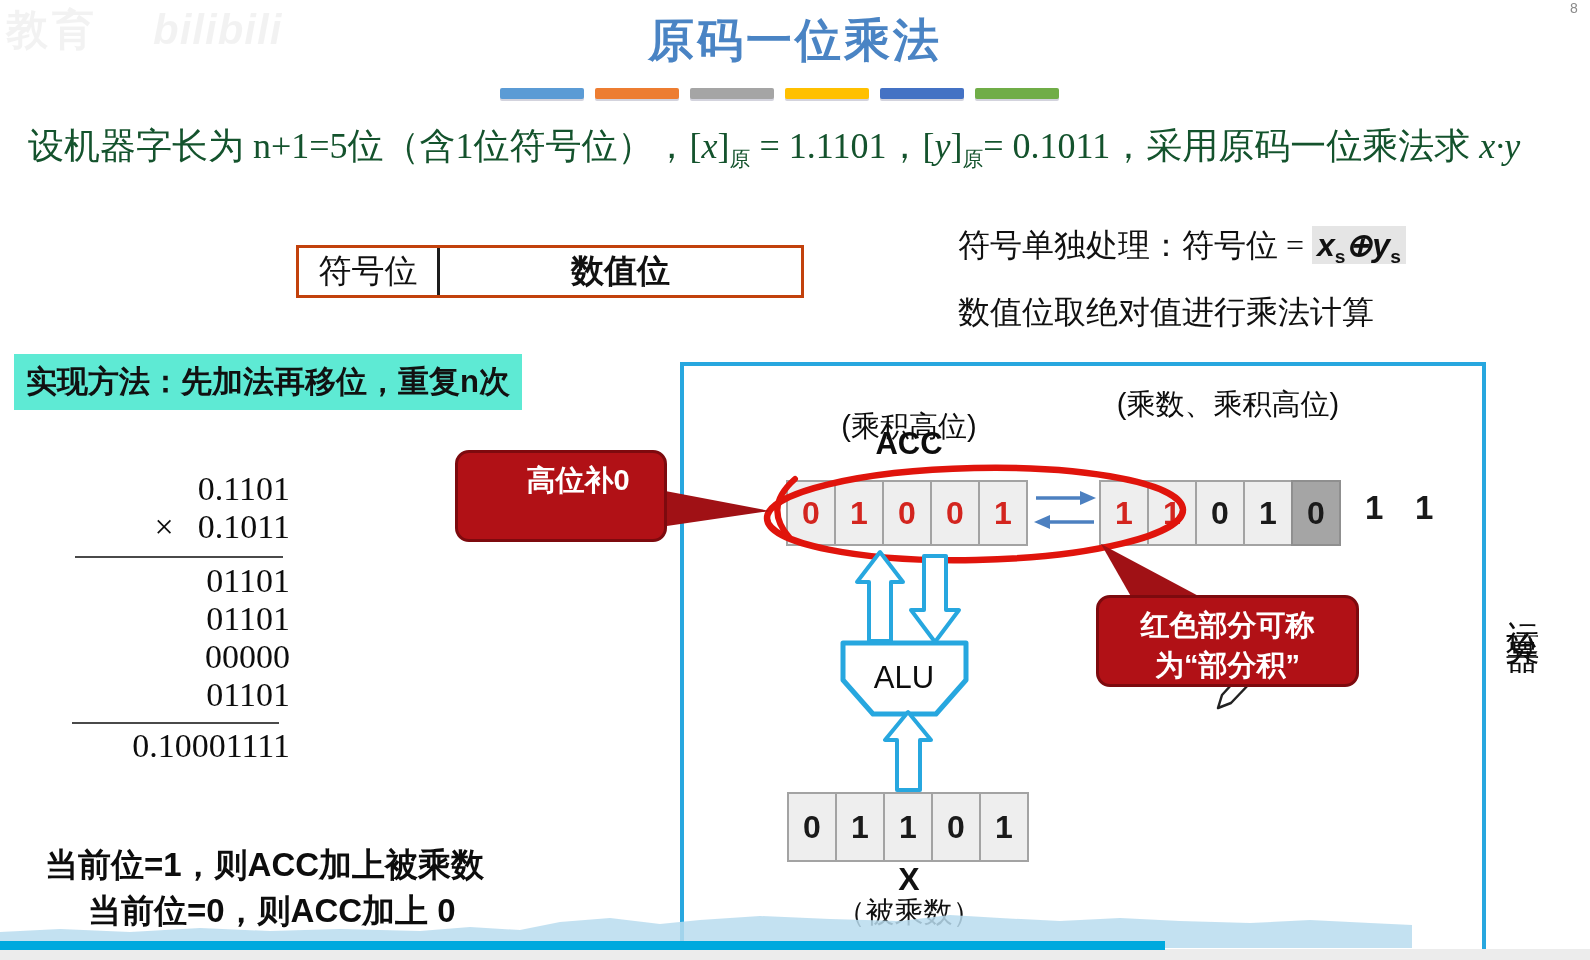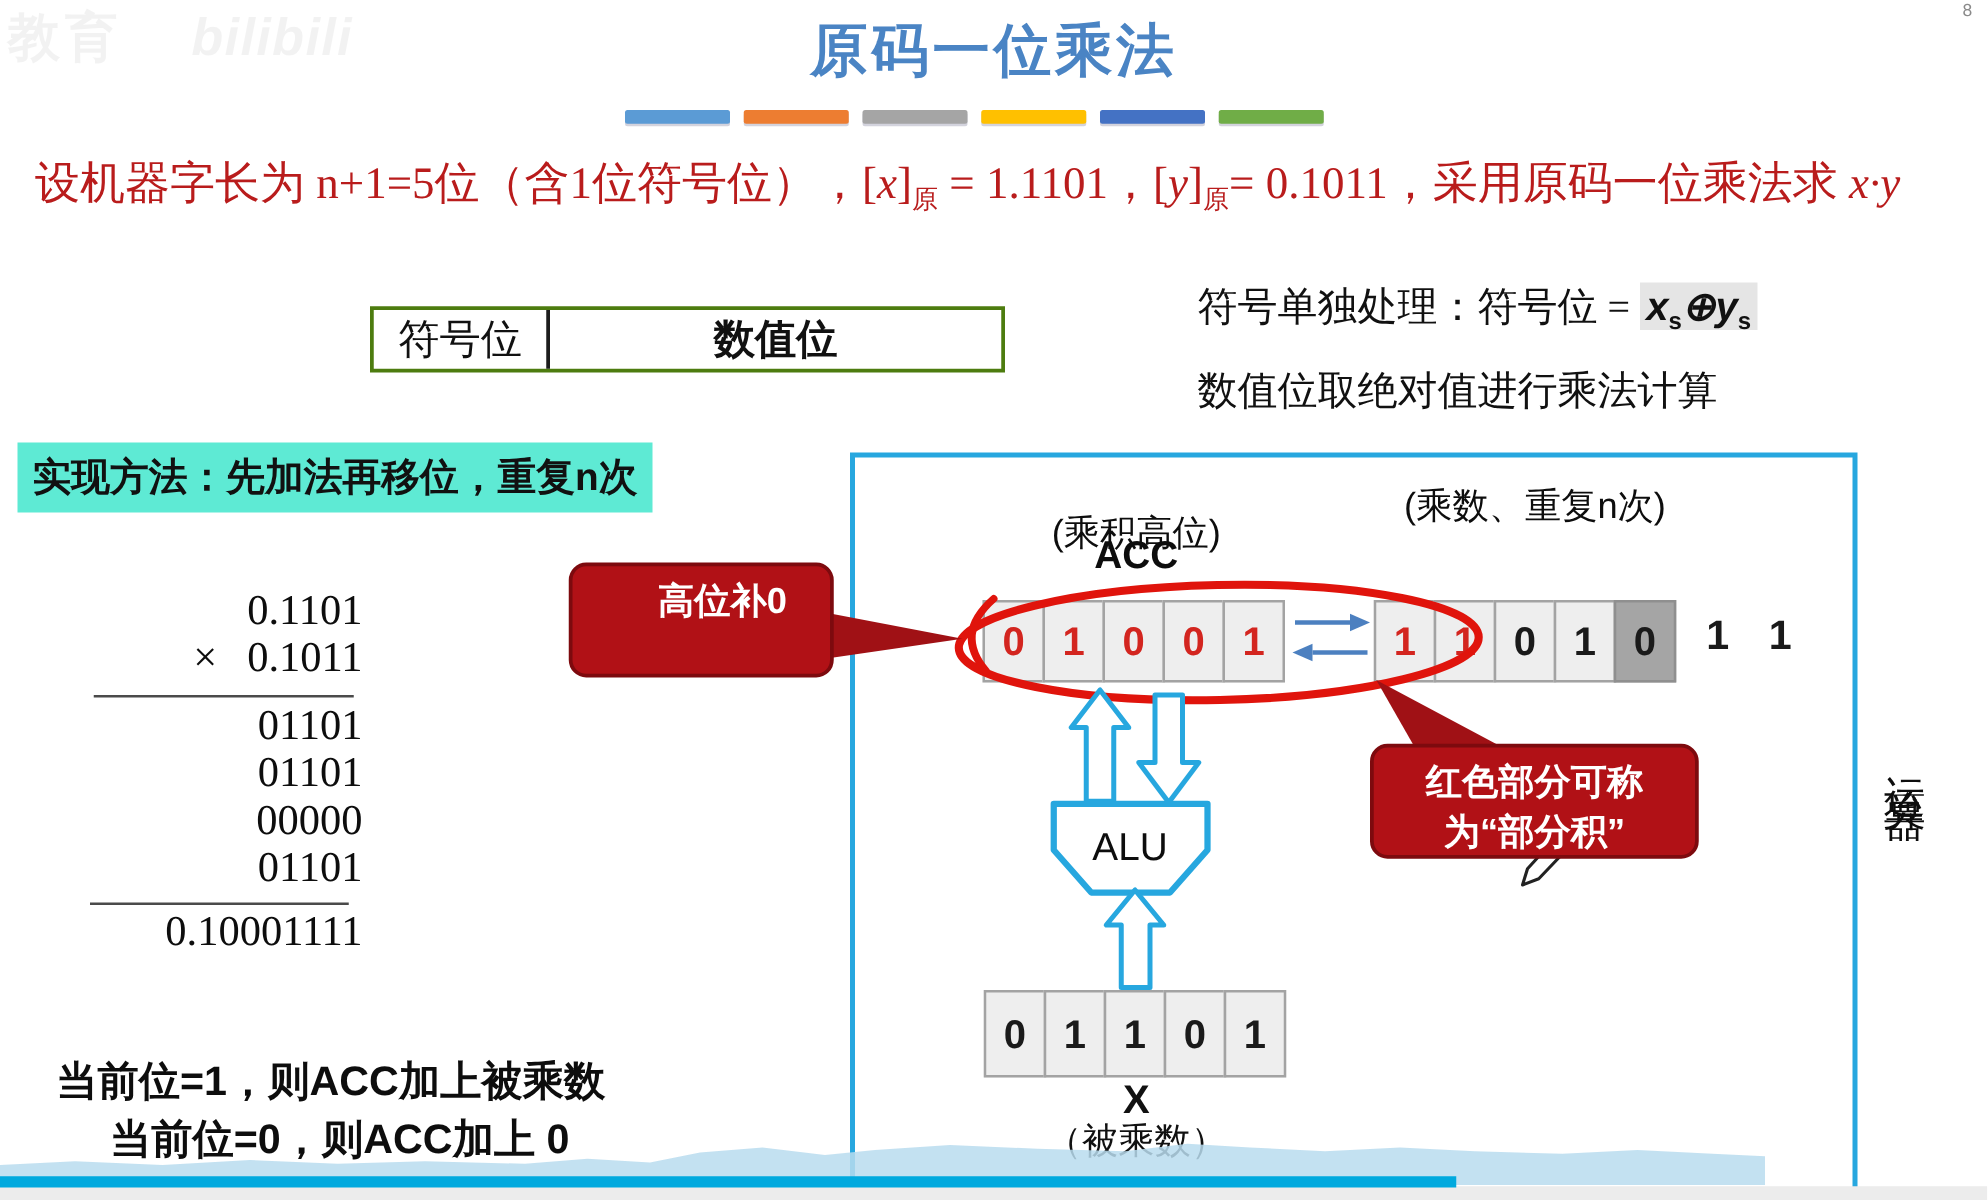--- a/index.html
+++ b/index.html
@@ -11,26 +11,26 @@
   .watermark{top:2px;left:6px;font-size:42px;font-weight:bold;color:rgba(0,0,0,0.05);letter-spacing:4px;white-space:nowrap;}
   .watermark .logo{font-style:italic;margin-left:55px;letter-spacing:1px;}
   .pagenum{top:0px;left:1570px;font-size:14px;color:#8a8a8a;}
 
   
   .title{top:10px;left:0;width:1590px;text-align:center;font-size:46px;font-weight:bold;color:#4a84c4;letter-spacing:3px;}
   .bars{top:88px;left:500px;display:flex;gap:11px;}
   .bars span{width:84px;height:11px;border-radius:2px;display:block;box-shadow:0 2px 0 rgba(80,80,120,0.25);}
 
   
-  .intro{top:122px;left:28px;width:1555px;font-family:"Liberation Serif",serif;font-size:36px;color:#b91c1c;white-space:nowrap;}
+  .intro{top:122px;left:28px;width:1555px;font-family:"Liberation Serif",serif;font-size:36px;color:#14532d;white-space:nowrap;}
   .intro i{font-style:italic;}
   .intro sub{font-size:0.58em;}
 
   
-  .wordtable{top:245px;left:296px;width:508px;height:53px;display:flex;border:3px solid #4d7c0f;box-sizing:border-box;
+  .wordtable{top:245px;left:296px;width:508px;height:53px;display:flex;border:3px solid #c2410c;box-sizing:border-box;
              font-family:"Liberation Serif",serif;font-size:33px;}
   .wordtable .c1{width:138px;border-right:3px solid #1c1c1c;display:flex;align-items:center;justify-content:center;}
   .wordtable .c2{flex:1;display:flex;align-items:center;justify-content:center;font-weight:bold;}
 
   
   .signrule1{top:224px;left:958px;font-family:"Liberation Serif",serif;font-size:32px;white-space:nowrap;}
   .hl{background:#e5e5e5;font-weight:bold;font-style:italic;padding:1px 5px;font-family:"Liberation Sans",sans-serif;}
   .hl sub{font-size:0.6em;font-style:normal;}
   .signrule2{top:291px;left:958px;font-family:"Liberation Serif",serif;font-size:32px;white-space:nowrap;}
 
@@ -126,21 +126,21 @@
     <div class="mline" style="top:638px;padding-right:74px;">00000</div>
     <div class="mline" style="top:676px;padding-right:91px;">01101</div>
     <div class="hline" style="top:722px;left:72px;width:207px;"></div>
     <div class="mline" style="top:727px;padding-right:7px;">0.10001111</div>
   </div>
 
   <div class="abs alubox"></div>
 
   <div class="abs caption" style="top:388px;left:789px;width:240px;margin-top:19px;">(乘积高位)</div>
   <div class="abs reglabel" style="top:426px;left:789px;width:240px;">ACC</div>
-  <div class="abs caption" style="top:385px;left:1048px;width:360px;">(乘数、重复n次)</div>
+  <div class="abs caption" style="top:385px;left:1048px;width:360px;">(乘数、乘积高位)</div>
 
   <div class="abs register" style="top:480px;left:786px;">
     <div class="cell red">0</div>
     <div class="cell red">1</div>
     <div class="cell red">0</div>
     <div class="cell red">0</div>
     <div class="cell red">1</div>
   </div>
 
   <div class="abs register" style="top:480px;left:1099px;">

